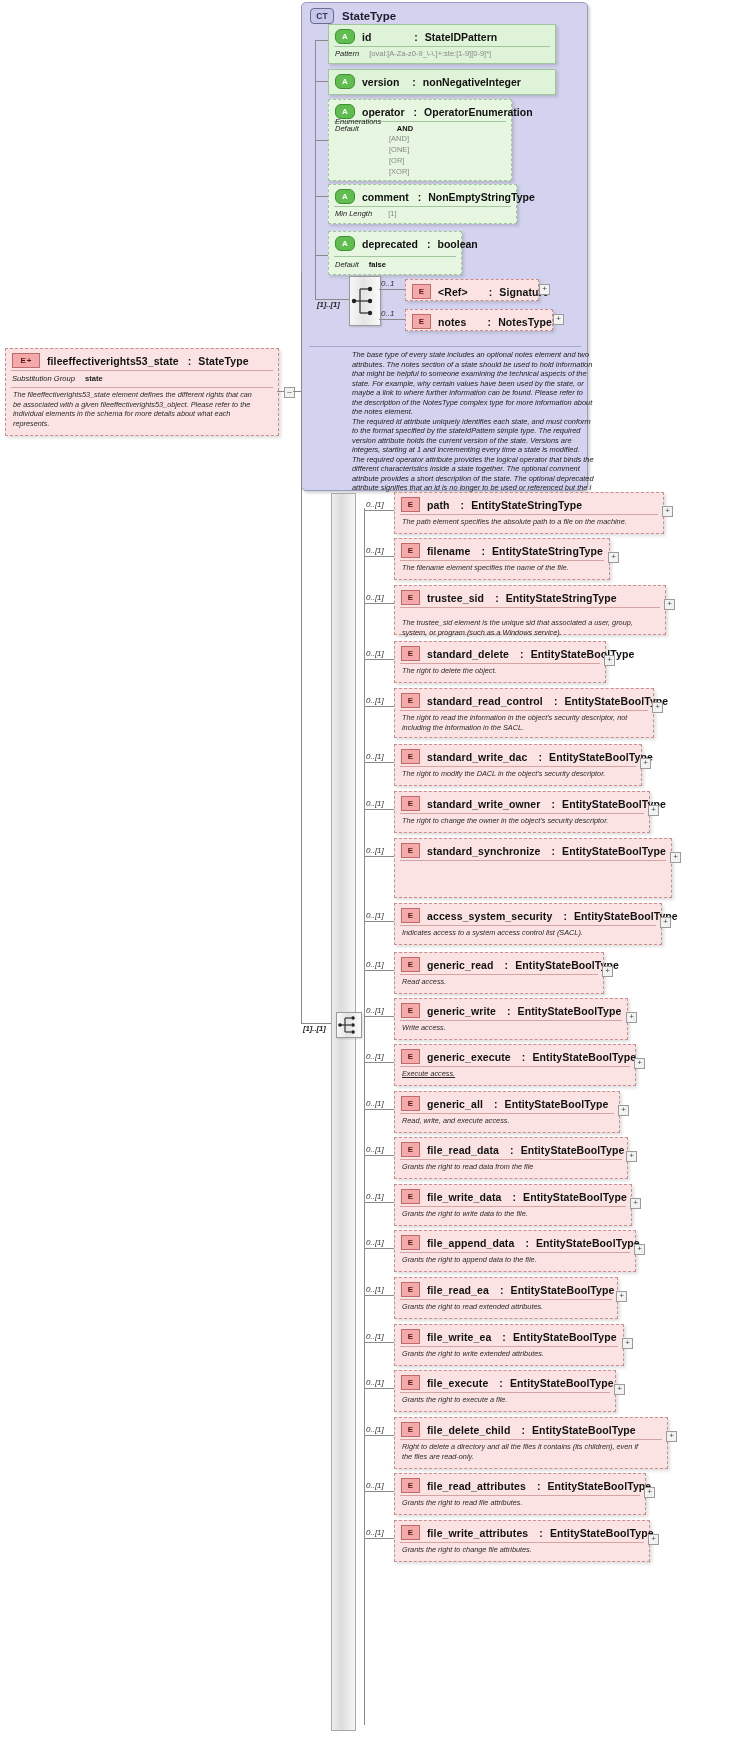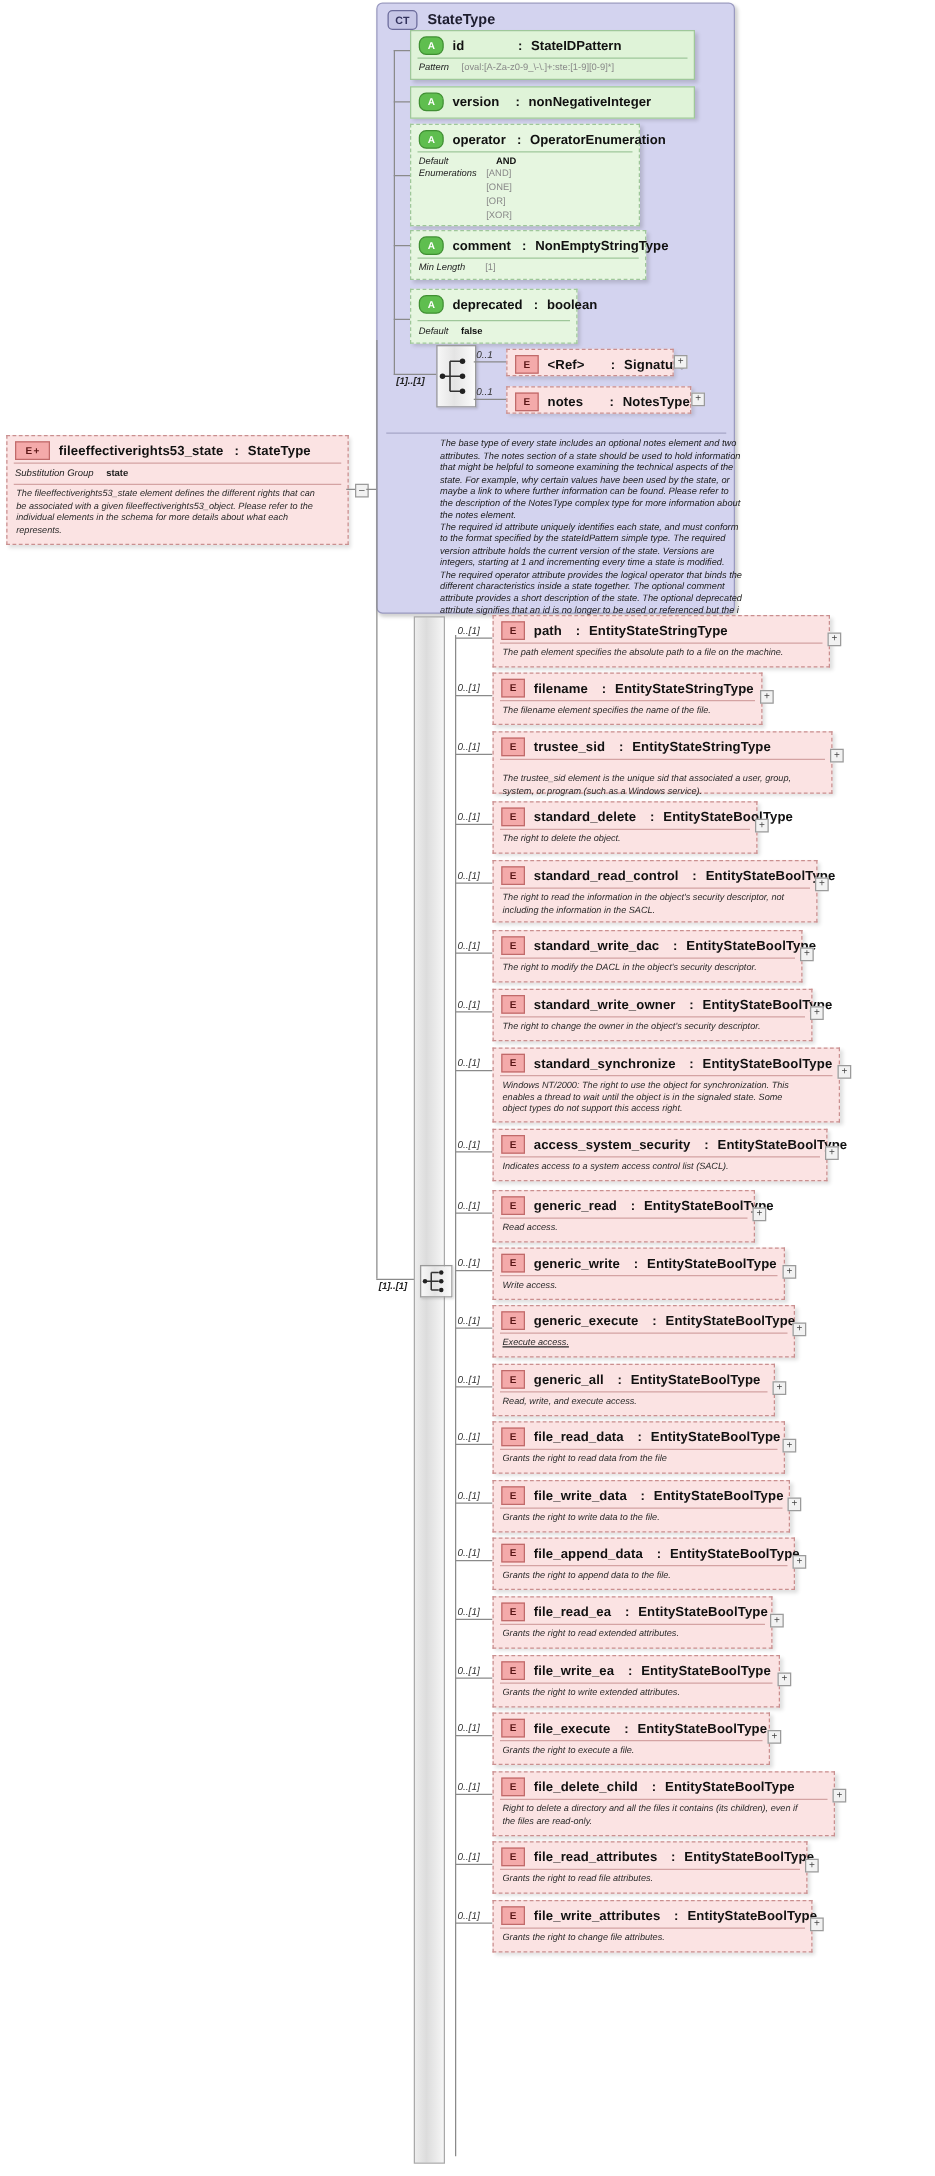--- a/index.html
+++ b/index.html
@@ -178,21 +178,21 @@
       <span class="a-badge">A</span>
       <span class="attr-name">operator</span>
       <span class="attr-name" style="margin-left:2px;">:</span>
       <span class="attr-name">OperatorEnumeration</span>
     </div>
     <div class="attr-sep" style="top:21px;"></div>
     <div class="facet" style="top:24px;">
       <i>Default</i>
       <span class="fv" style="margin-left:36px;">AND</span>
     </div>
-    <div class="facet" style="top:34px;">
+    <div class="facet" style="top:17px;">
       <i>Enumerations</i>
     </div>
     <div class="facet" style="top:34px;left:60px;">
       <span class="fvm">[AND]</span>
     </div>
     <div class="facet" style="top:45px;left:60px;">
       <span class="fvm">[ONE]</span>
     </div>
     <div class="facet" style="top:56px;left:60px;">
       <span class="fvm">[OR]</span>
@@ -453,25 +453,20 @@
       <div class="ln hline" style="left: 364px; top: 856px; width: 30px;"></div>
       <div class="occurs" style="left: 366px; top: 846px;">0..[1]</div>
       <div class="el" style="left: 394px; top: 838px; width: 276px; height: 58px;">
         <div class="el-title">
           <span class="e-badge">E</span>
           <span class="el-name">standard_synchronize</span>
           <span class="el-name" style="margin-left: 4px;">:</span>
           <span class="el-name">EntityStateBoolType</span>
         </div>
         <div class="el-sep" style="top: 21px;"></div>
-        <div class="el-doc" style="top: 24px;">
-          <div>Windows NT/2000: The right to use the object for synchronization.  This</div>
-          <div>enables a thread to wait until the object is in the signaled state.  Some</div>
-          <div>object types do not support this access right.</div>
-        </div>
       </div>
       <div class="expander" style="left: 670px; top: 852px;">+</div>
       <div class="ln hline" style="left: 364px; top: 921px; width: 30px;"></div>
       <div class="occurs" style="left: 366px; top: 911px;">0..[1]</div>
       <div class="el" style="left: 394px; top: 903px; width: 266px; height: 40px;">
         <div class="el-title">
           <span class="e-badge">E</span>
           <span class="el-name">access_system_security</span>
           <span class="el-name" style="margin-left: 4px;">:</span>
           <span class="el-name">EntityStateBoolType</span>

